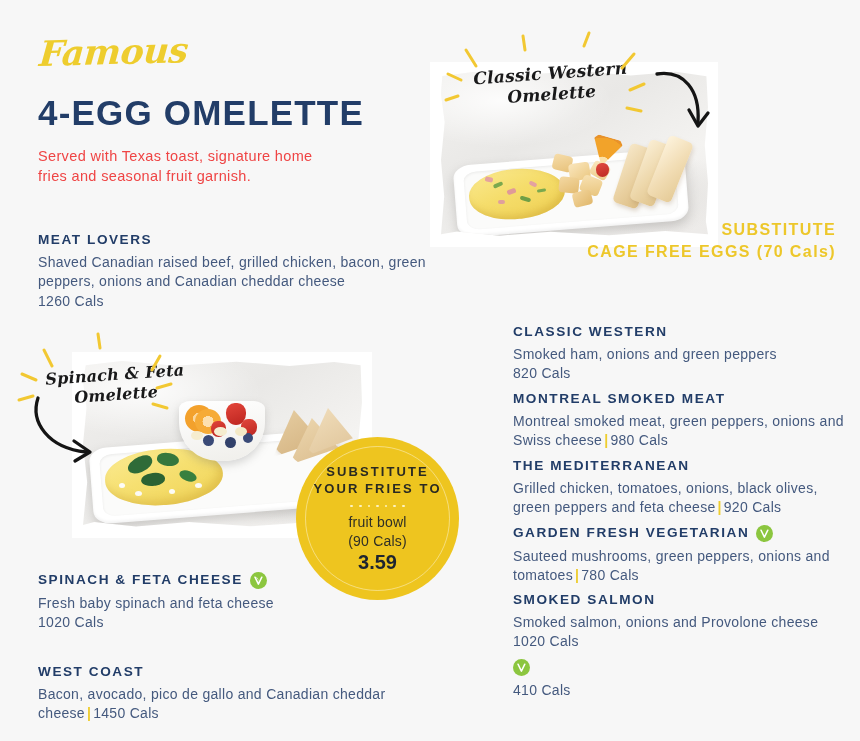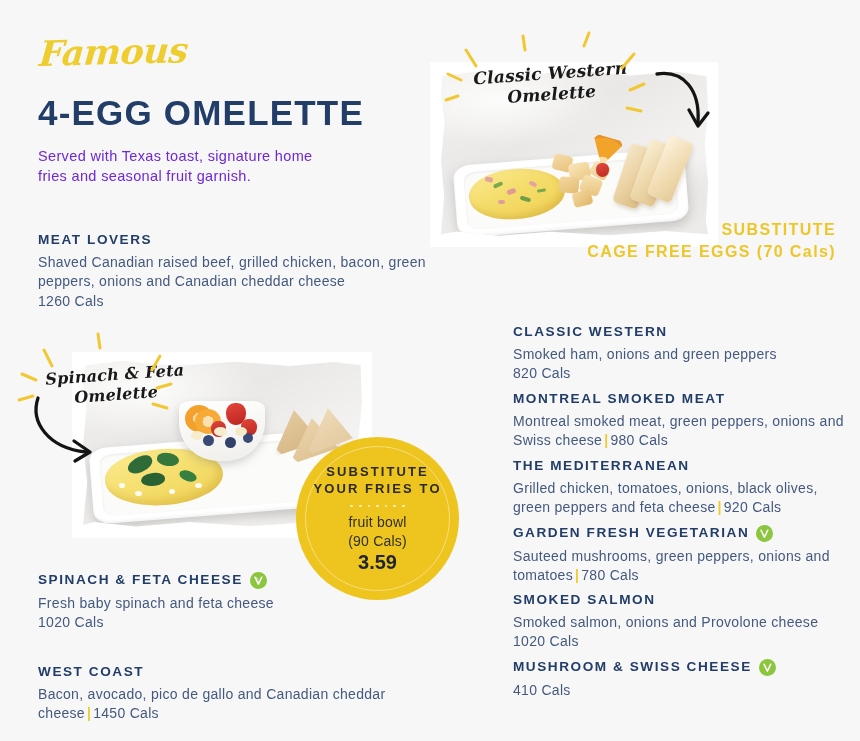--- a/index.html
+++ b/index.html
@@ -34,21 +34,21 @@
     font-size:35px;
     letter-spacing:1.2px;
     color:#223d68;
     line-height:1.05;
   }
   #dish-subtitle {
     margin-top:14px;
     font-size:14.5px;
     line-height:1.42;
     letter-spacing:0.35px;
-    color:#6d28d9;
+    color:#ef4444;
     width:300px;
   }
 
   
   .menu-item { position:absolute; }
   .item-name {
     font-size:13.6px;
     font-weight:700;
     letter-spacing:1.55px;
     color:#223d68;
@@ -417,21 +417,20 @@
     <span>SMOKED SALMON</span>
   </div>
   <div class="item-desc">
     <span>Smoked salmon, onions and Provolone cheese</span><br>
     <span>1020 Cals</span>
   </div>
 </div>
 
 <div class="menu-item" id="item-mushroom">
   <div class="item-name">
-    <span>MUSHROOM &amp; SWISS CHEESE</span>
     <span class="veg-badge">
       <svg width="11" height="11" viewBox="0 0 11 11">
           <path d="M2.0 2.2 L5.4 9.2 L8.8 2.2" stroke="#ffffff" stroke-width="1.5" fill="none" stroke-linecap="round" stroke-linejoin="round"></path>
         </svg>
     </span>
   </div>
   <div class="item-desc">
     <span>410 Cals</span>
   </div>
 </div>

